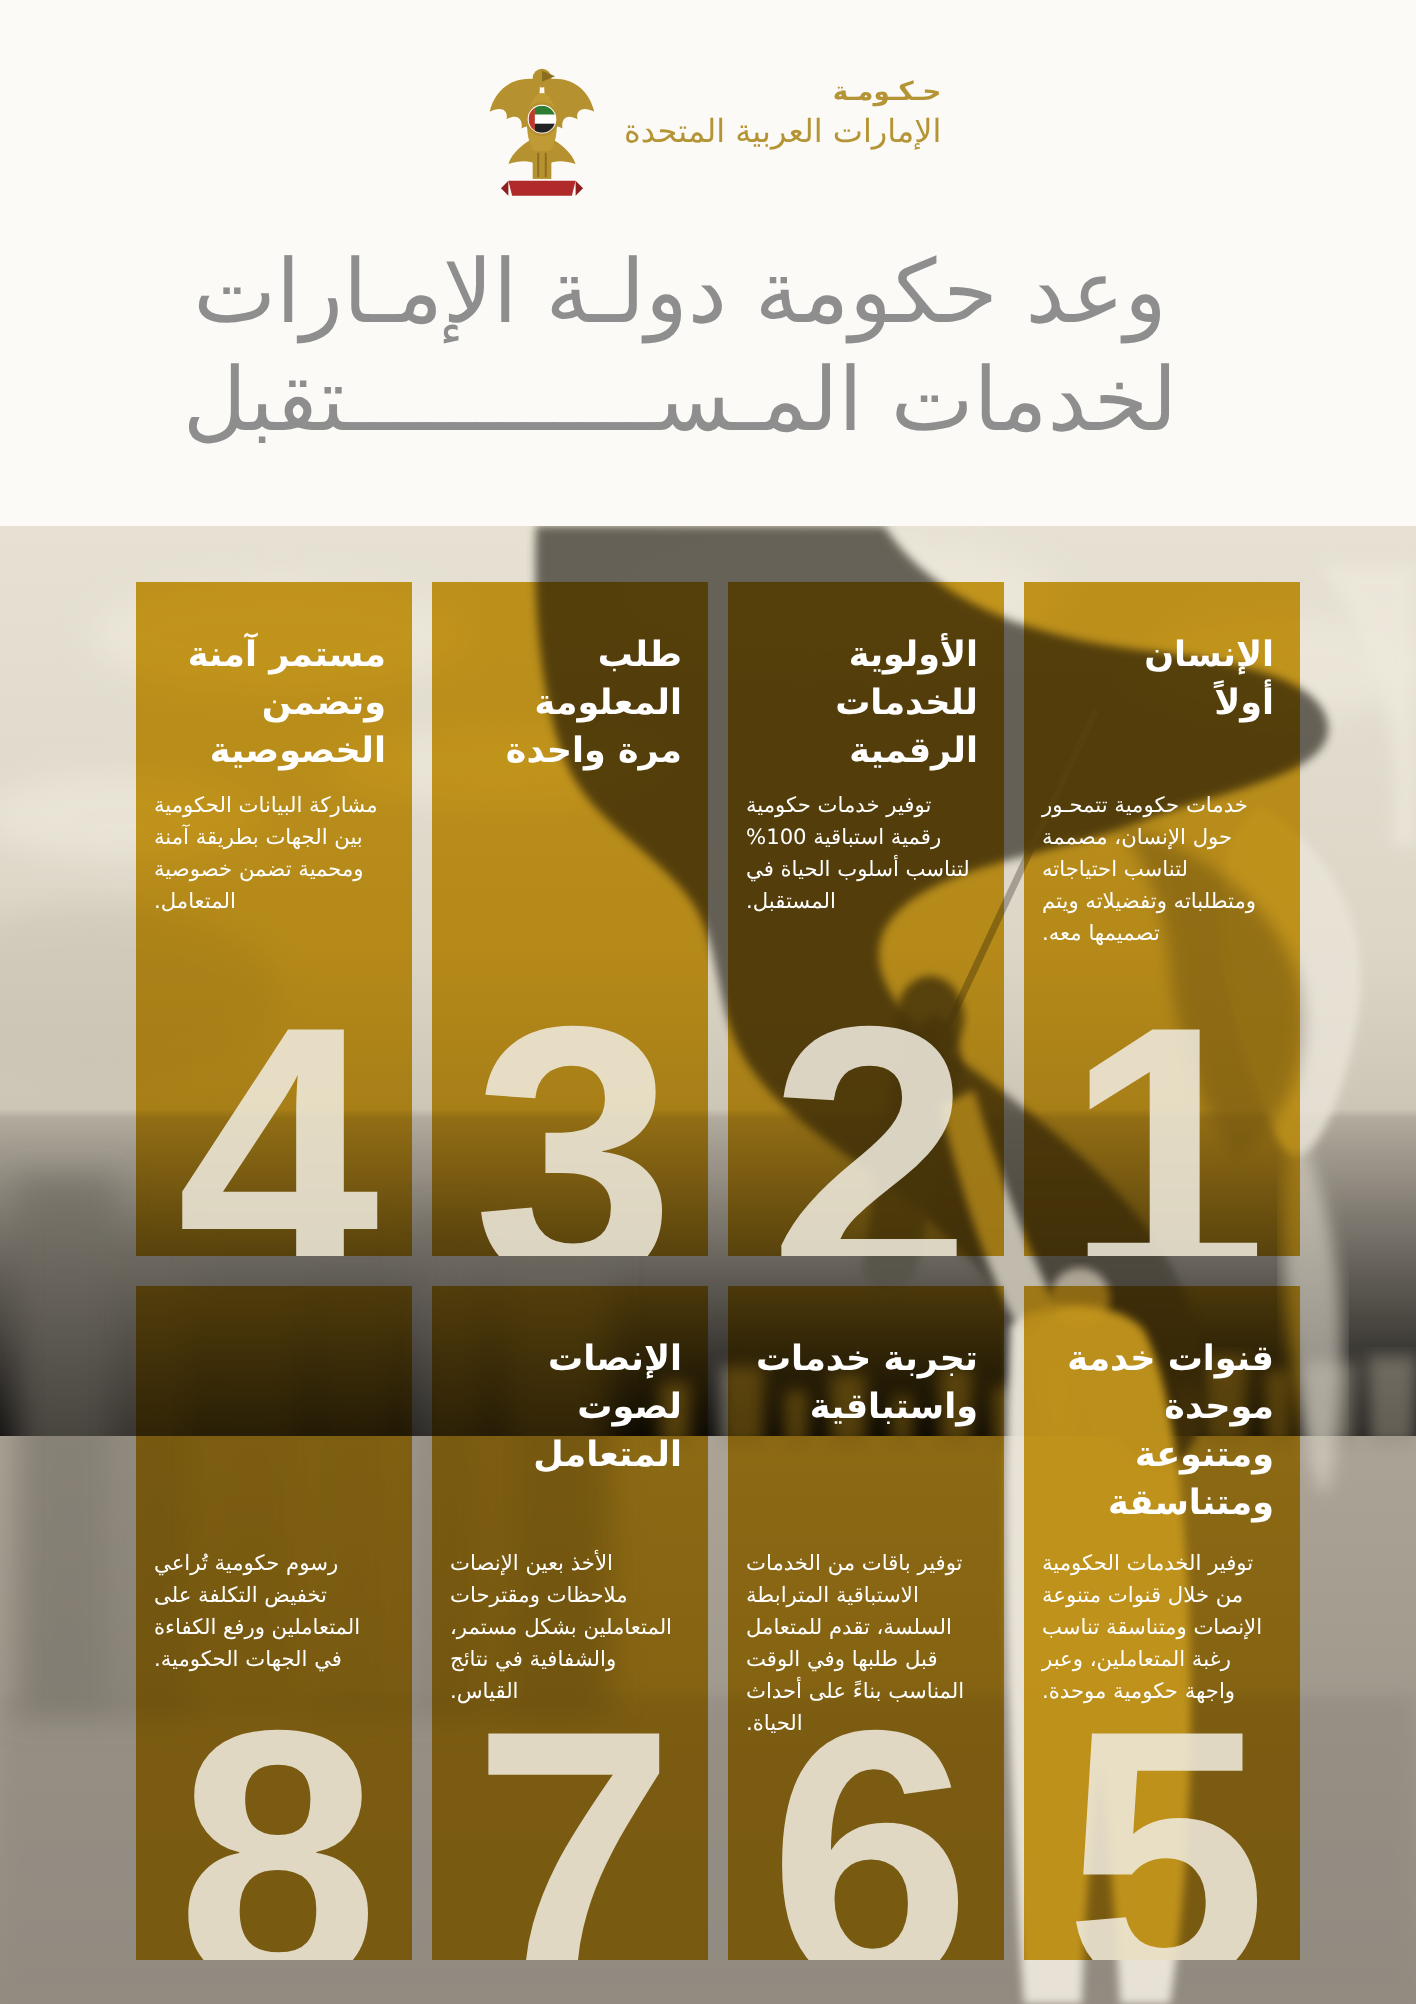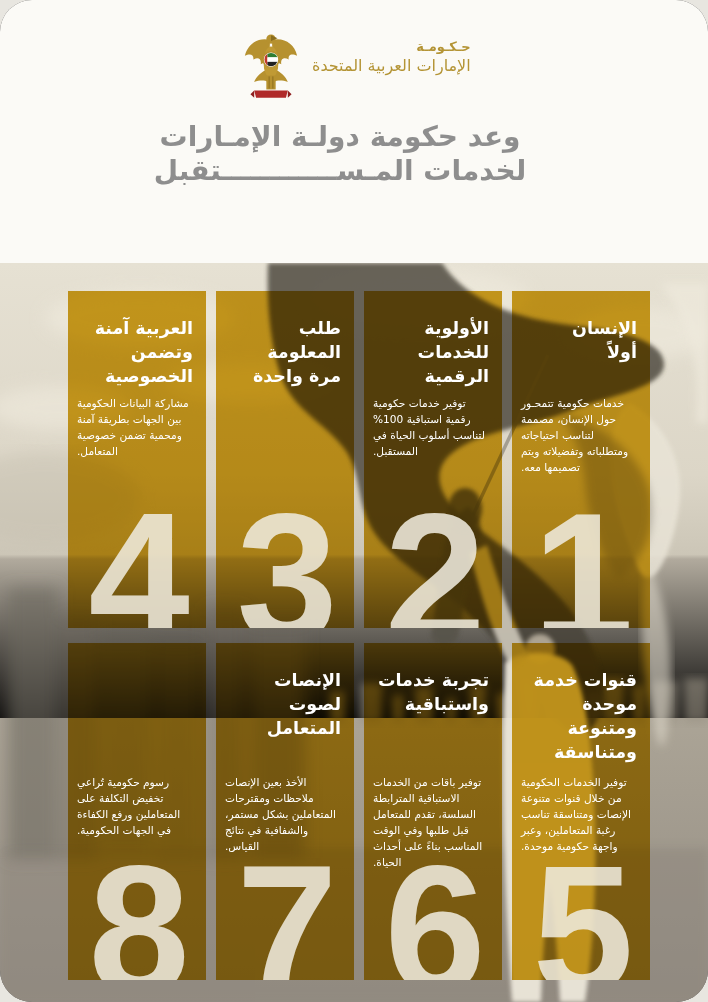--- a/index.html
+++ b/index.html
@@ -1,30 +1,29 @@
 <!DOCTYPE html>
 <html lang="ar" dir="rtl"><head>
 <meta charset="utf-8">
 <style>
   html,body{margin:0;padding:0;background:#e8e6e0;}
   .poster{
     position:relative;width:708px;height:1002px;margin:0 auto;
     background:#404040;overflow:hidden;
     font-family:"DejaVu Sans",sans-serif;
-    border-radius:32px;
   }
   
   .header{position:absolute;top:0;left:0;width:708px;height:263px;background:#fbfaf6;}
   .logo{position:absolute;top:30px;left:243px;display:flex;gap:13px;align-items:flex-start;direction:ltr;}
   .logo svg{display:block;}
   .logo-text{margin-top:9px;text-align:right;direction:rtl;color:#b49435;}
   .logo-line1{font-size:13px;font-weight:bold;line-height:1.25;}
   .logo-line2{font-size:16px;font-weight:normal;line-height:1.35;}
   .main-title{position:absolute;top:120px;left:0;width:680px;margin:0;text-align:center;
-    color:#8e8e8e;font-weight:bold;font-size:28px;line-height:1.22;}
+    color:#8e8e8e;font-weight:normal;font-size:44px;line-height:1.22;}
   
   .photo{position:absolute;top:263px;left:0;width:708px;height:739px;isolation:isolate;}
   .photo-svg{position:absolute;inset:0;}
   
   .row{position:absolute;left:68px;width:582px;display:grid;grid-template-columns:repeat(4,1fr);gap:10px;direction:rtl;}
   .row-top{top:291px;height:337px;}
   .row-bottom{top:643px;height:337px;}
   .row-top .card{--desc-top:104px;}
   .row-bottom .card{--desc-top:131px;}
   .card{position:relative;overflow:hidden;height:337px;}
@@ -212,21 +211,21 @@
     <article class="card">
       <div class="card-bg"></div>
       <div class="card-num">3</div>
       <h2 class="card-title">طلب
 المعلومة
 مرة واحدة</h2>
     </article>
     <article class="card">
       <div class="card-bg"></div>
       <div class="card-num">4</div>
-      <h2 class="card-title">العربية آمنة
+      <h2 class="card-title">مستمر آمنة
 وتضمن
 الخصوصية</h2>
       <p class="card-desc">مشاركة البيانات الحكومية بين الجهات بطريقة آمنة ومحمية تضمن خصوصية المتعامل.</p>
     </article>
   </div>
 
   <div class="row row-bottom">
     <article class="card">
       <div class="card-bg"></div>
       <div class="card-num">5</div>

